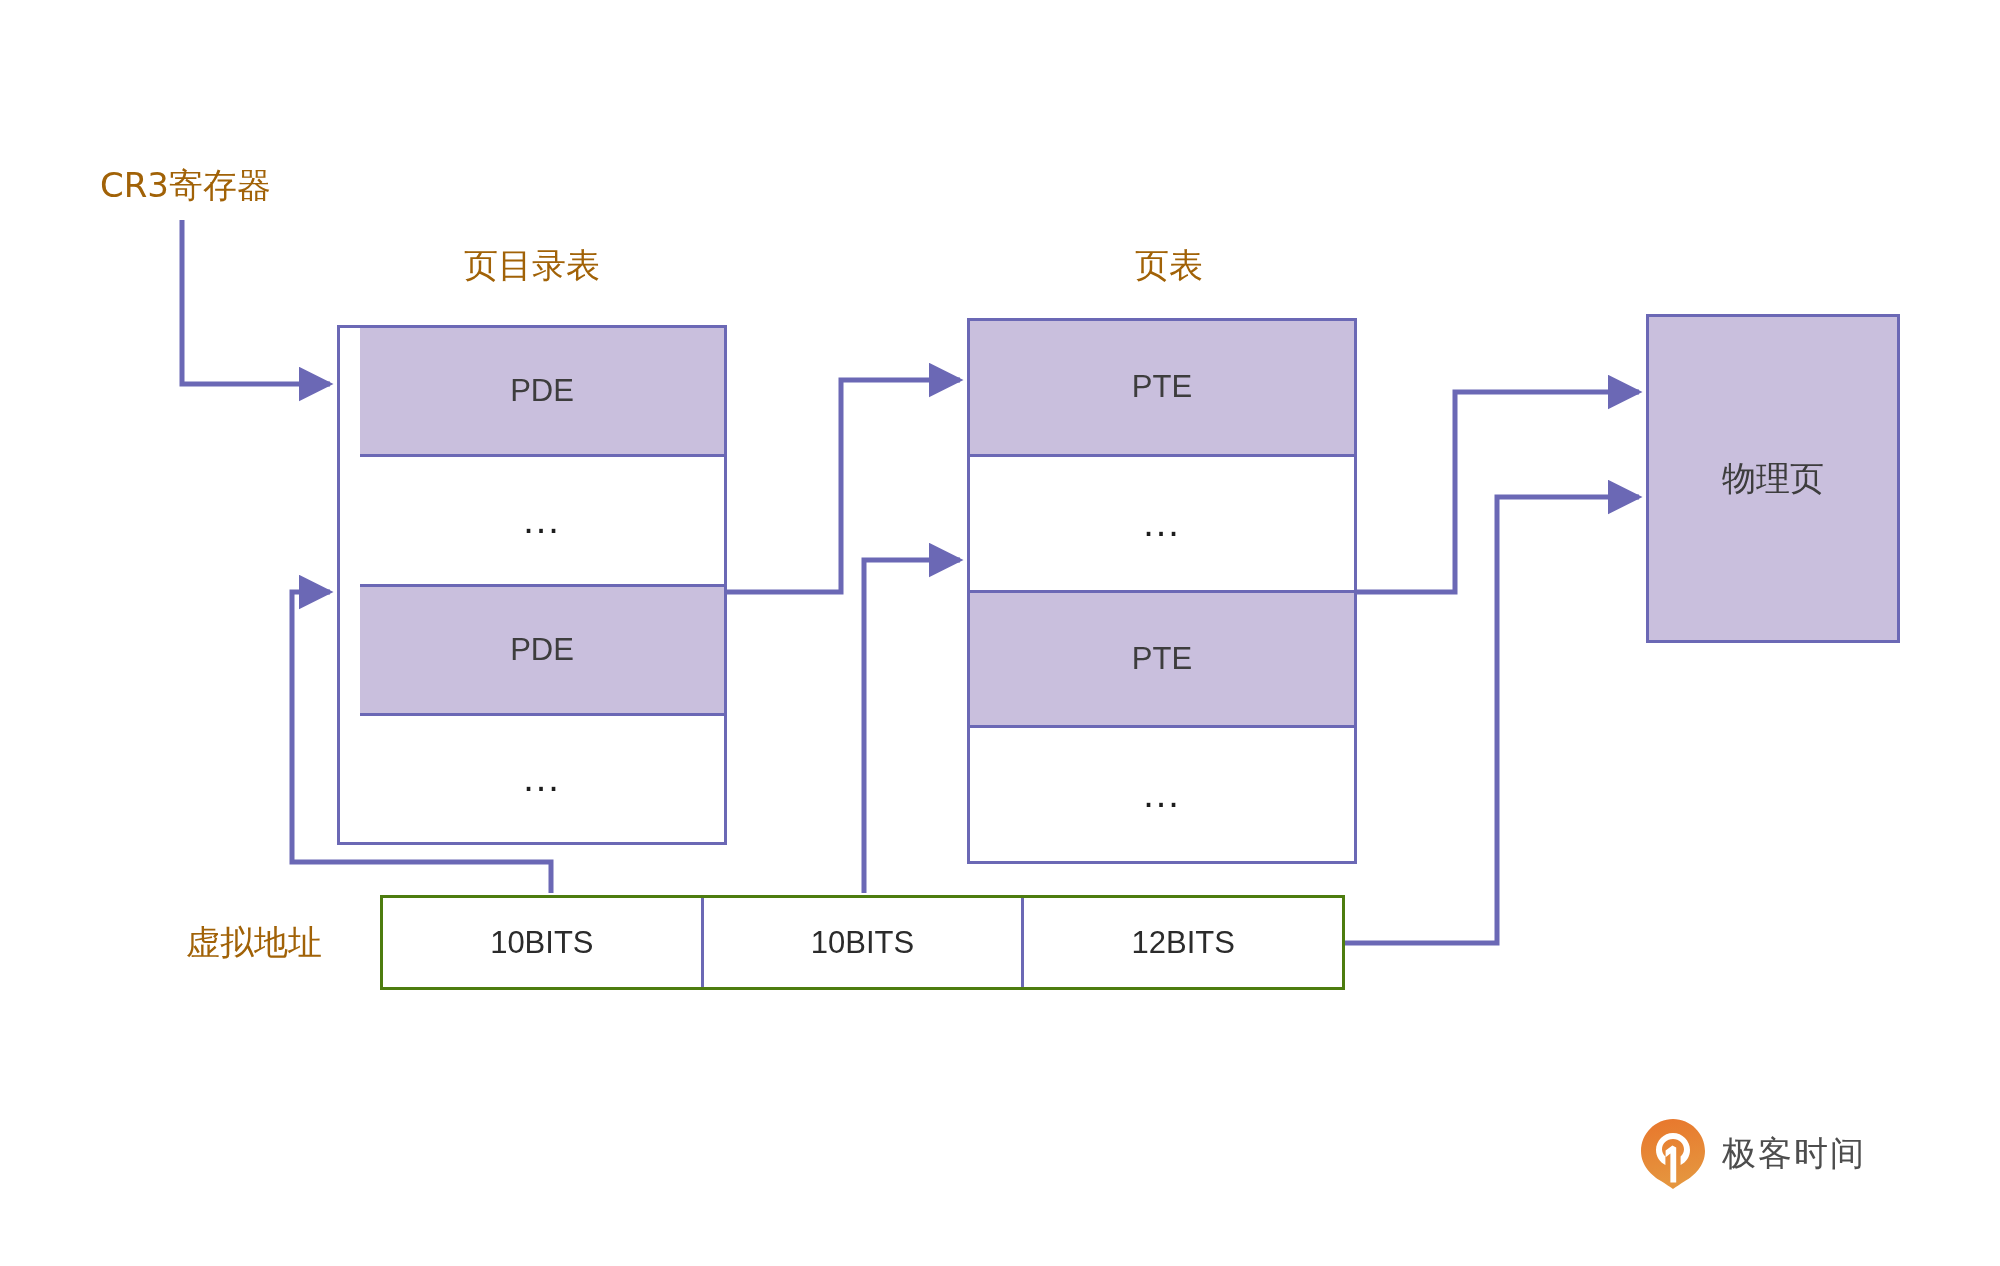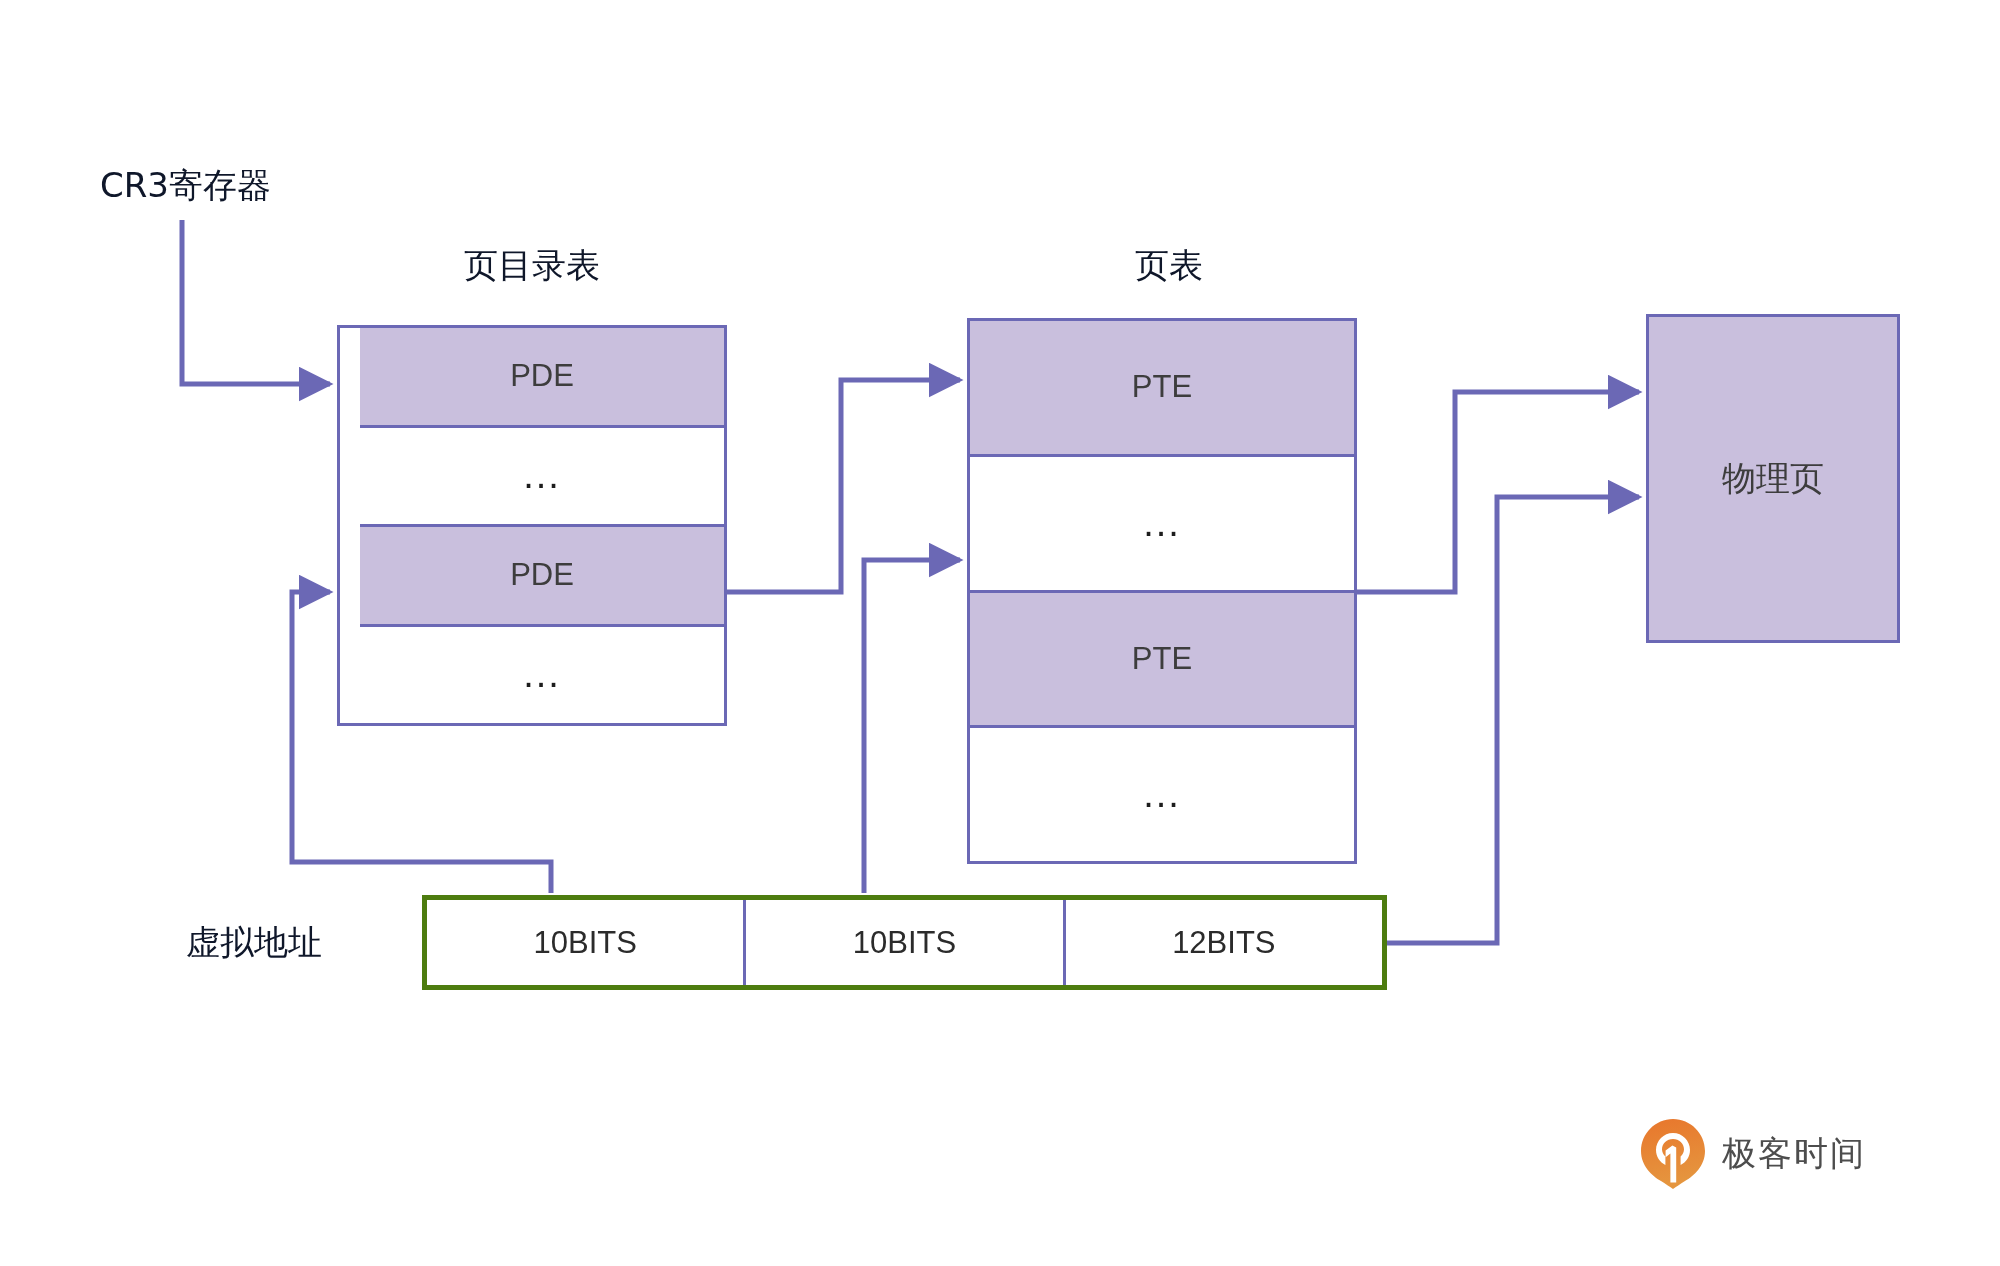--- a/index.html
+++ b/index.html
@@ -22,21 +22,21 @@
     left: 0;
     top: 0;
     width: 2000px;
     height: 1266px;
     pointer-events: none;
   }
 
   
   .label {
     position: absolute;
-    color: #0f172a;
+    color: #a16207;
     font-size: 34px;
     line-height: 1;
     white-space: nowrap;
   }
   .label.cjk { font-family: "DejaVu Sans", "Liberation Sans", sans-serif; }
 
   #cr3-label   { left: 100px; top: 168px; }
   #pd-title    { left: 464px; top: 248px; }
   #pt-title    { left: 1135px; top: 248px; }
   #va-label    { left: 186px; top: 925px; }
@@ -62,21 +62,21 @@
     background: #ffffff;
   }
   .table-row:last-child { border-bottom: none; }
   .table-row.filled { background: #c9bfdd; }
   .table-row.ellipsis {
     font-size: 38px;
     letter-spacing: 2px;
     color: #1d1d1d;
   }
 
-  #page-directory { left: 337px; top: 325px; width: 390px; height: 401px; padding-left: 20px; }
+  #page-directory { left: 337px; top: 325px; width: 390px; height: 520px; padding-left: 20px; }
   #page-table     { left: 967px; top: 318px; width: 390px; height: 546px; }
 
   
   #physical-page {
     position: absolute;
     box-sizing: border-box;
     left: 1646px;
     top: 314px;
     width: 254px;
     height: 329px;
@@ -91,24 +91,23 @@
   }
 
   
   #virtual-address {
     position: absolute;
     box-sizing: border-box;
     left: 380px;
     top: 895px;
     width: 965px;
     height: 95px;
-    border: 5px solid #4d7c0f;
-    background: #ffffff;
-    display: flex;
-    margin-left: 42px;
+    border: 3px solid #4d7c0f;
+    background: #ffffff;
+    display: flex;
   }
   .va-field {
     box-sizing: border-box;
     flex: 1 1 0;
     display: flex;
     align-items: center;
     justify-content: center;
     font-size: 31px;
     color: #2b2b2b;
     border-right: 3px solid #6b68b5;

